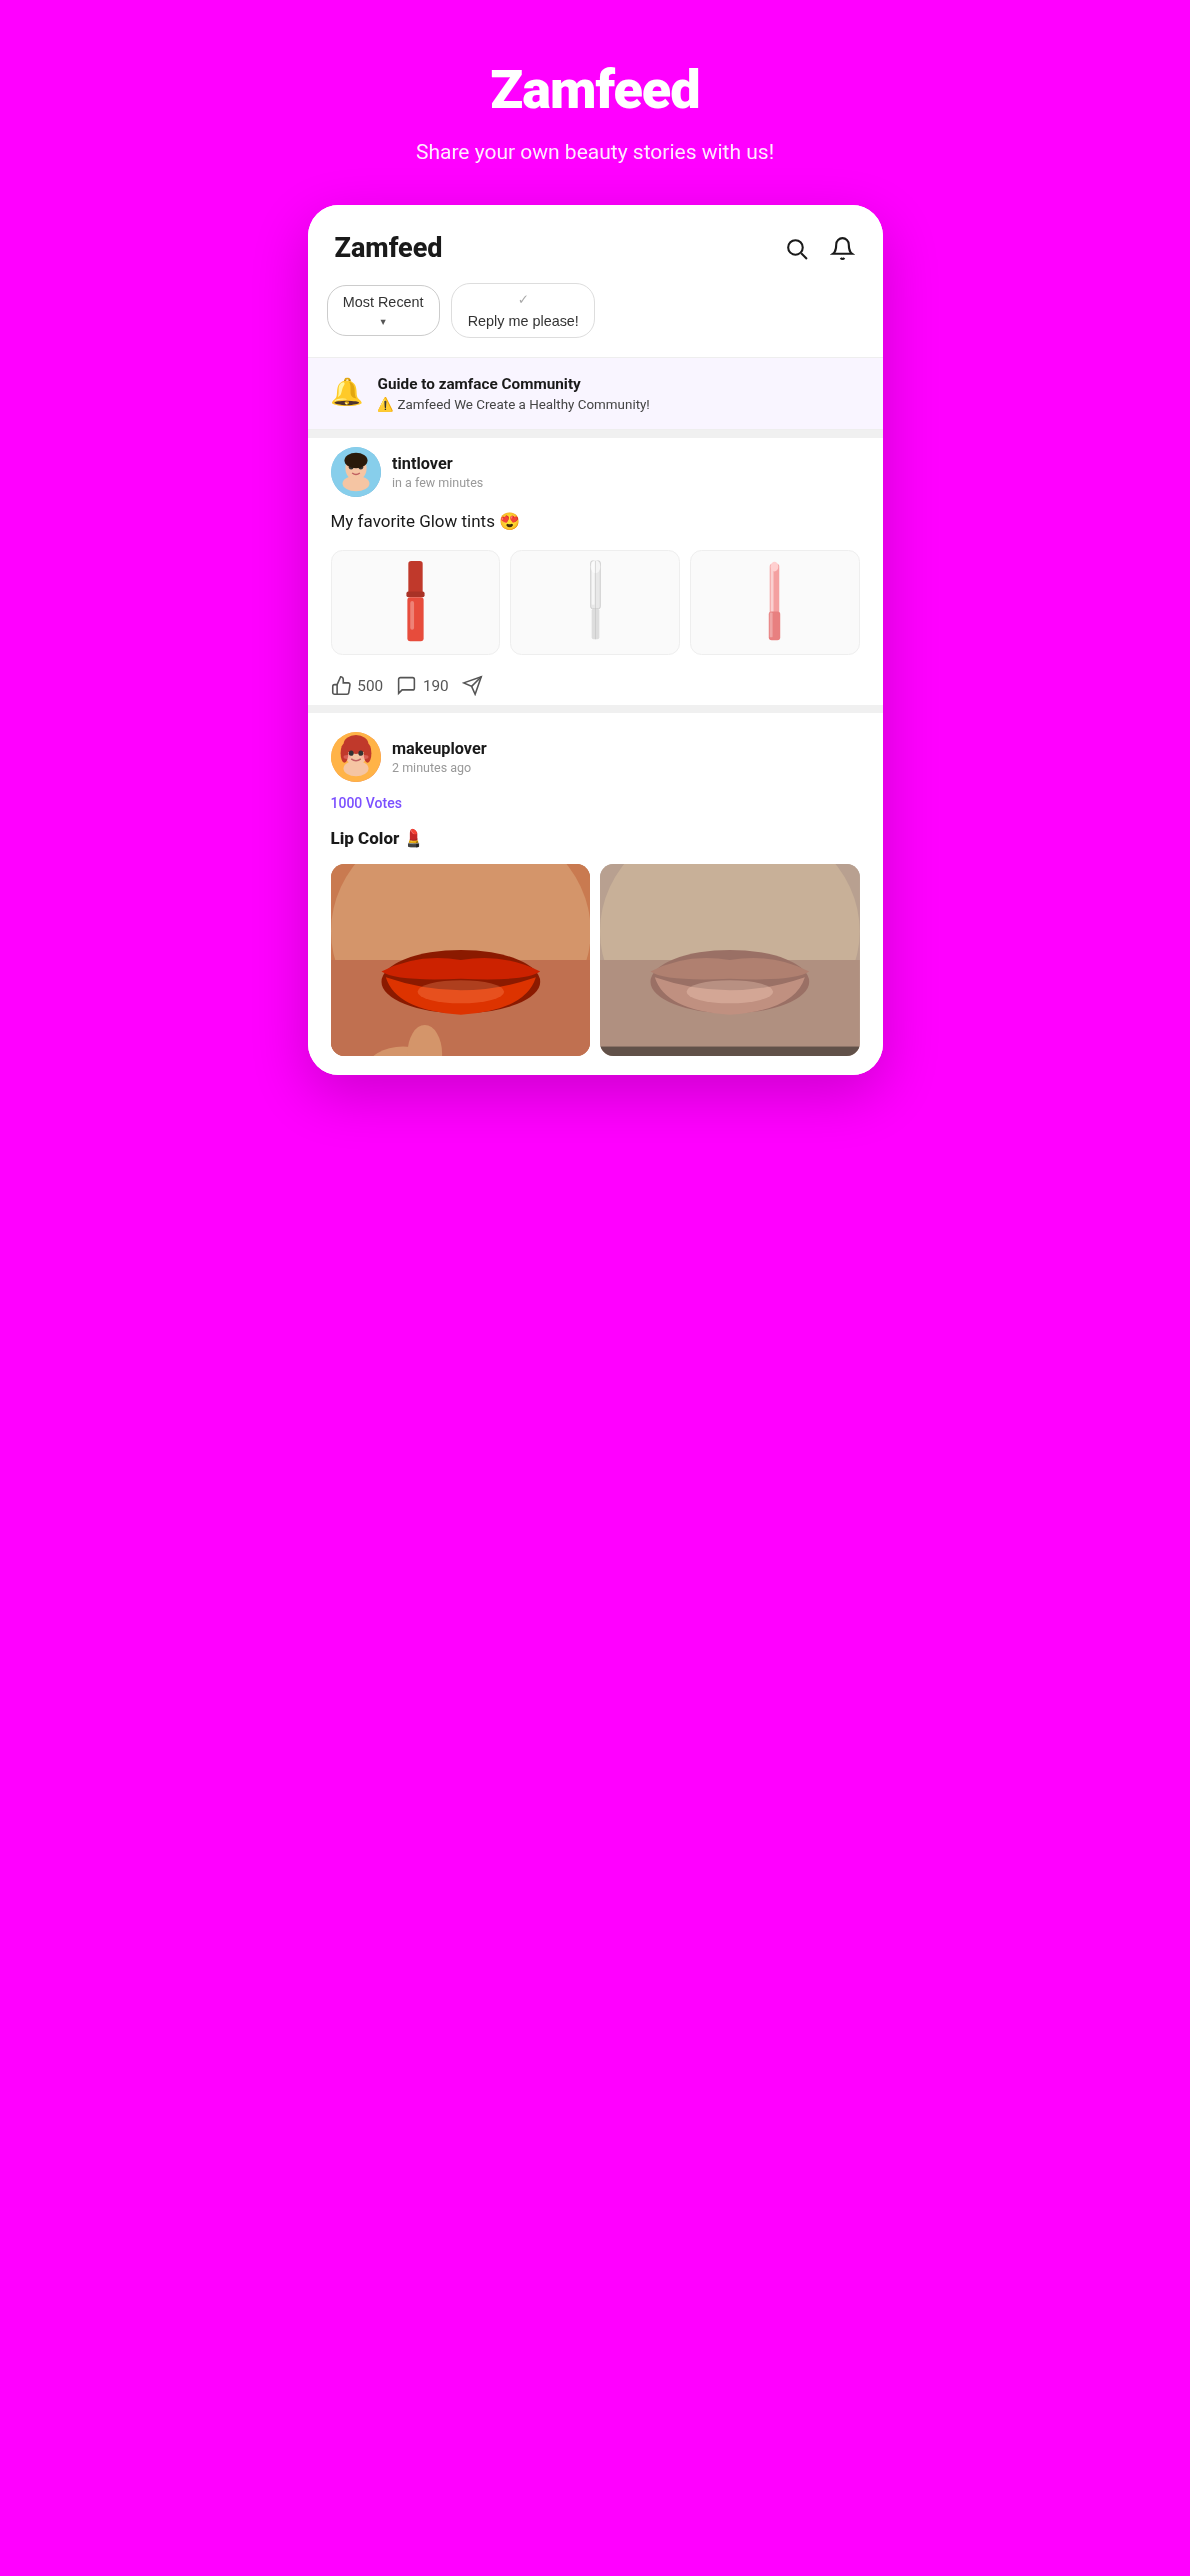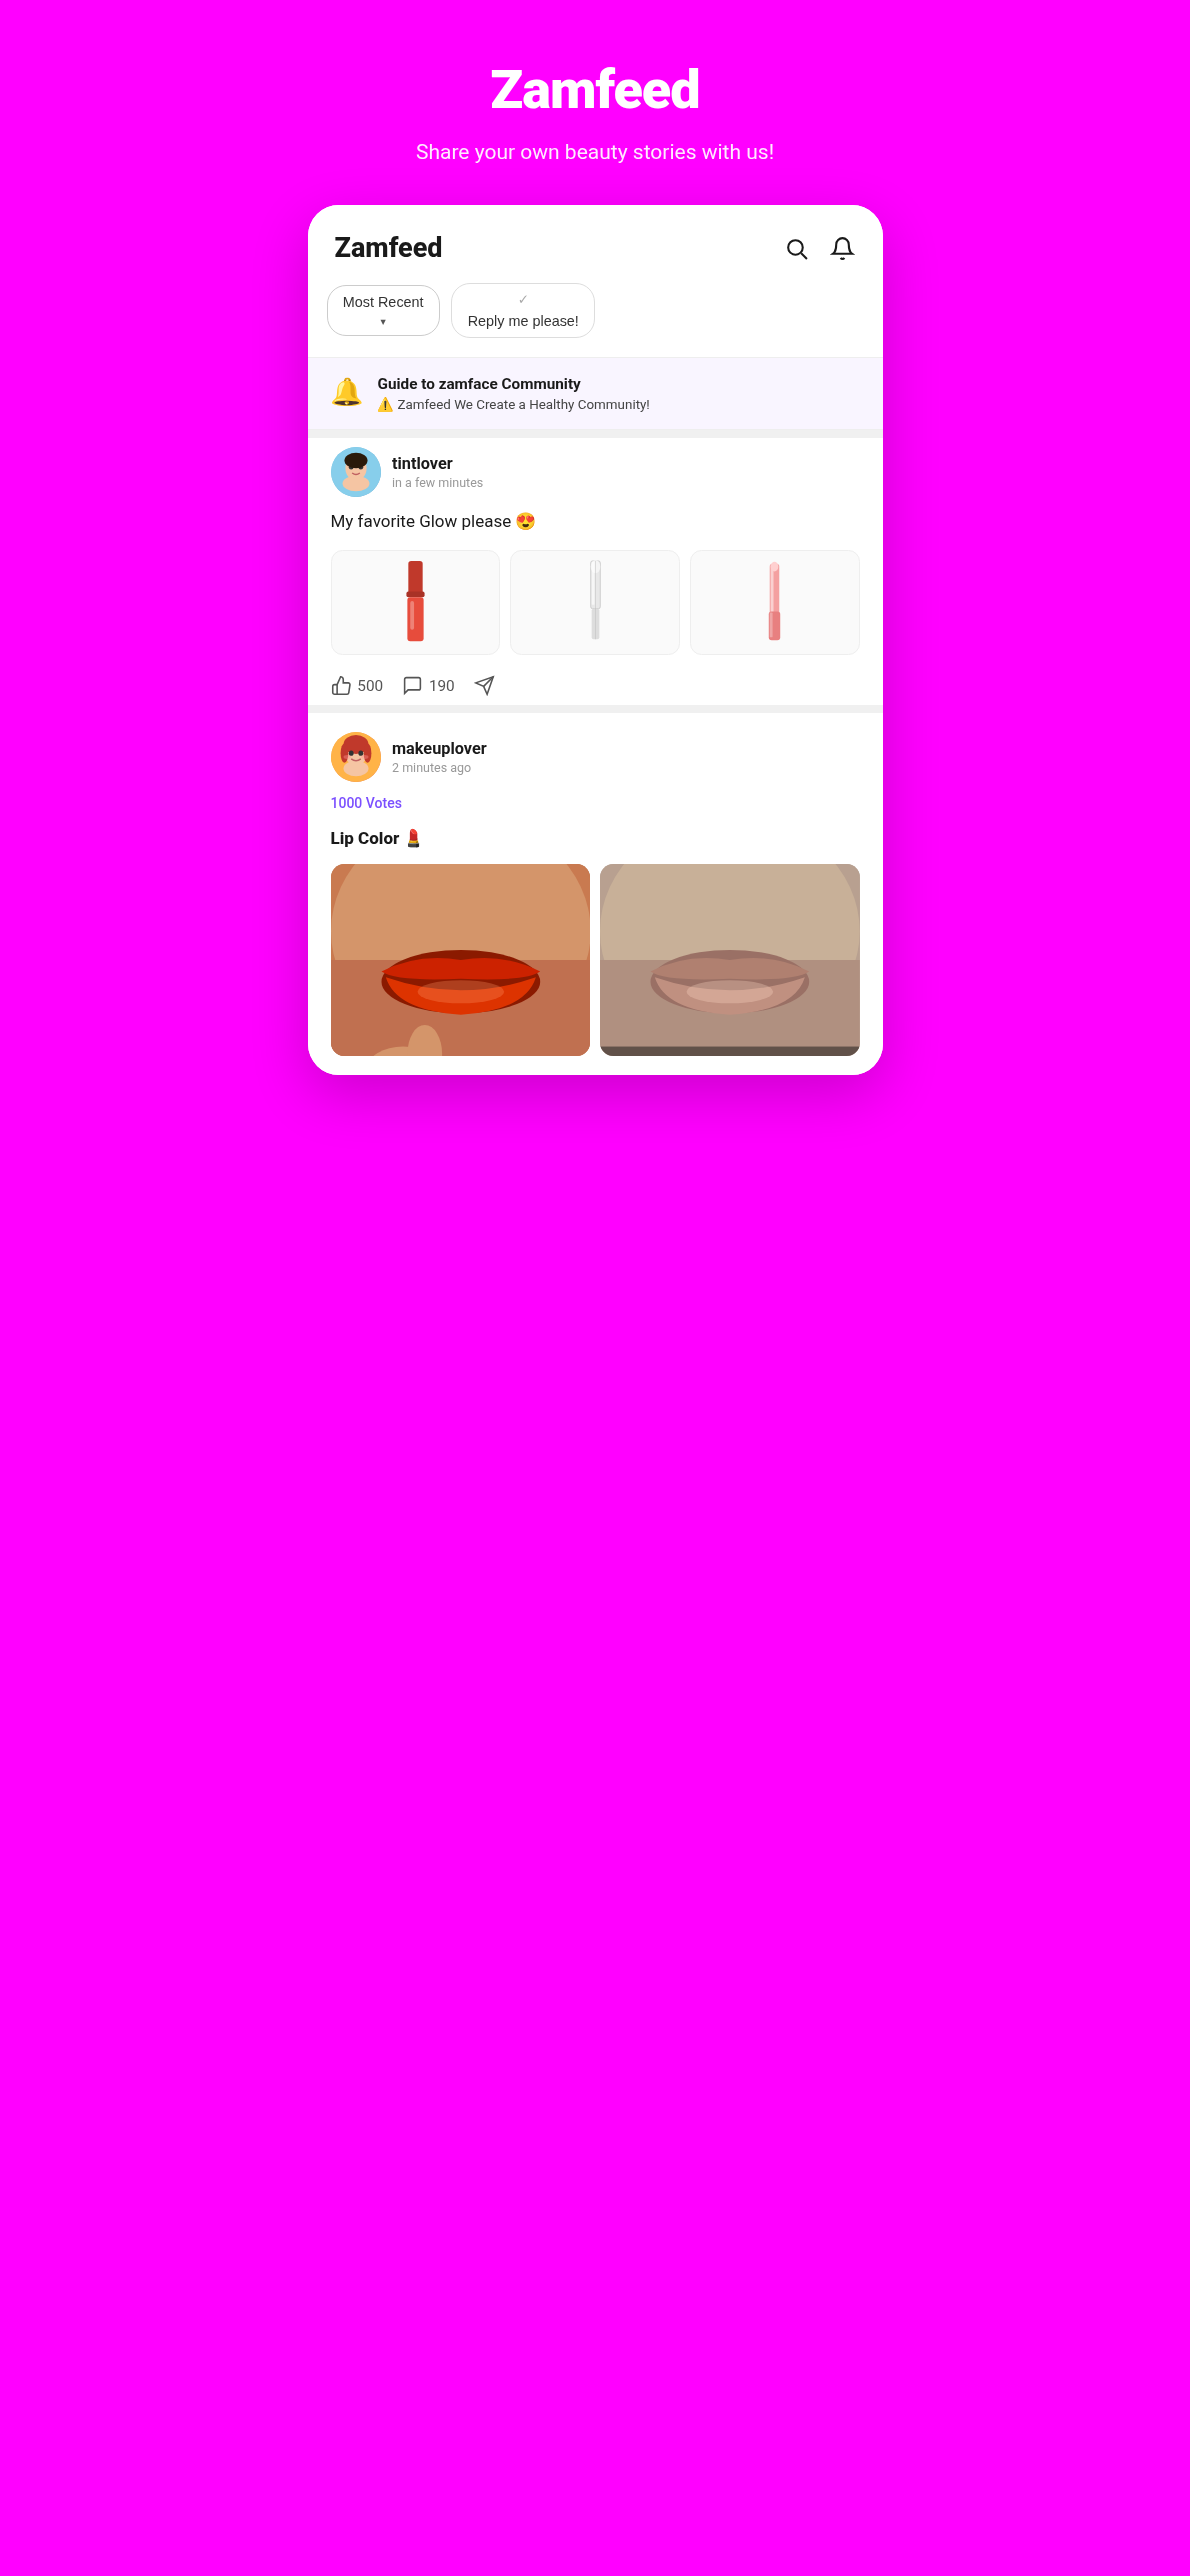--- a/index.html
+++ b/index.html
@@ -220,21 +220,21 @@
       display: flex;
       align-items: center;
       justify-content: center;
       background: #fafafa;
       overflow: hidden;
     }
 
     .post-actions {
       display: flex;
       align-items: center;
-      gap: 19px;
+      gap: 13px;
       padding-top: 3.8px;
     }
 
     .action-btn {
       display: flex;
       align-items: center;
       gap: 5.8px;
       cursor: pointer;
       color: #555;
       font-size: 15.3px;
@@ -375,21 +375,21 @@
           <path d="M22 27 Q26 30 30 27" stroke="#c06060" stroke-width="1.5" fill="none"></path>
           <ellipse cx="26" cy="14" rx="12" ry="8" fill="#2a1a0a"></ellipse>
         </svg>
       </div>
       <div class="post-user-info">
         <div class="post-username">tintlover</div>
         <div class="post-time">in a few minutes</div>
       </div>
     </div>
 
-    <div class="post-content">My favorite Glow please 😍</div>
+    <div class="post-content">My favorite Glow tints 😍</div>
 
     <div class="post-images">
 
       <div class="product-image-card">
         <svg width="43" height="86" viewBox="0 0 45 90">
 
           <rect x="15" y="2" width="15" height="35" rx="3" fill="#c0392b"></rect>
           <rect x="13" y="34" width="19" height="6" rx="2" fill="#a93226"></rect>
 
           <rect x="14" y="40" width="17" height="46" rx="3" fill="#e74c3c"></rect>

